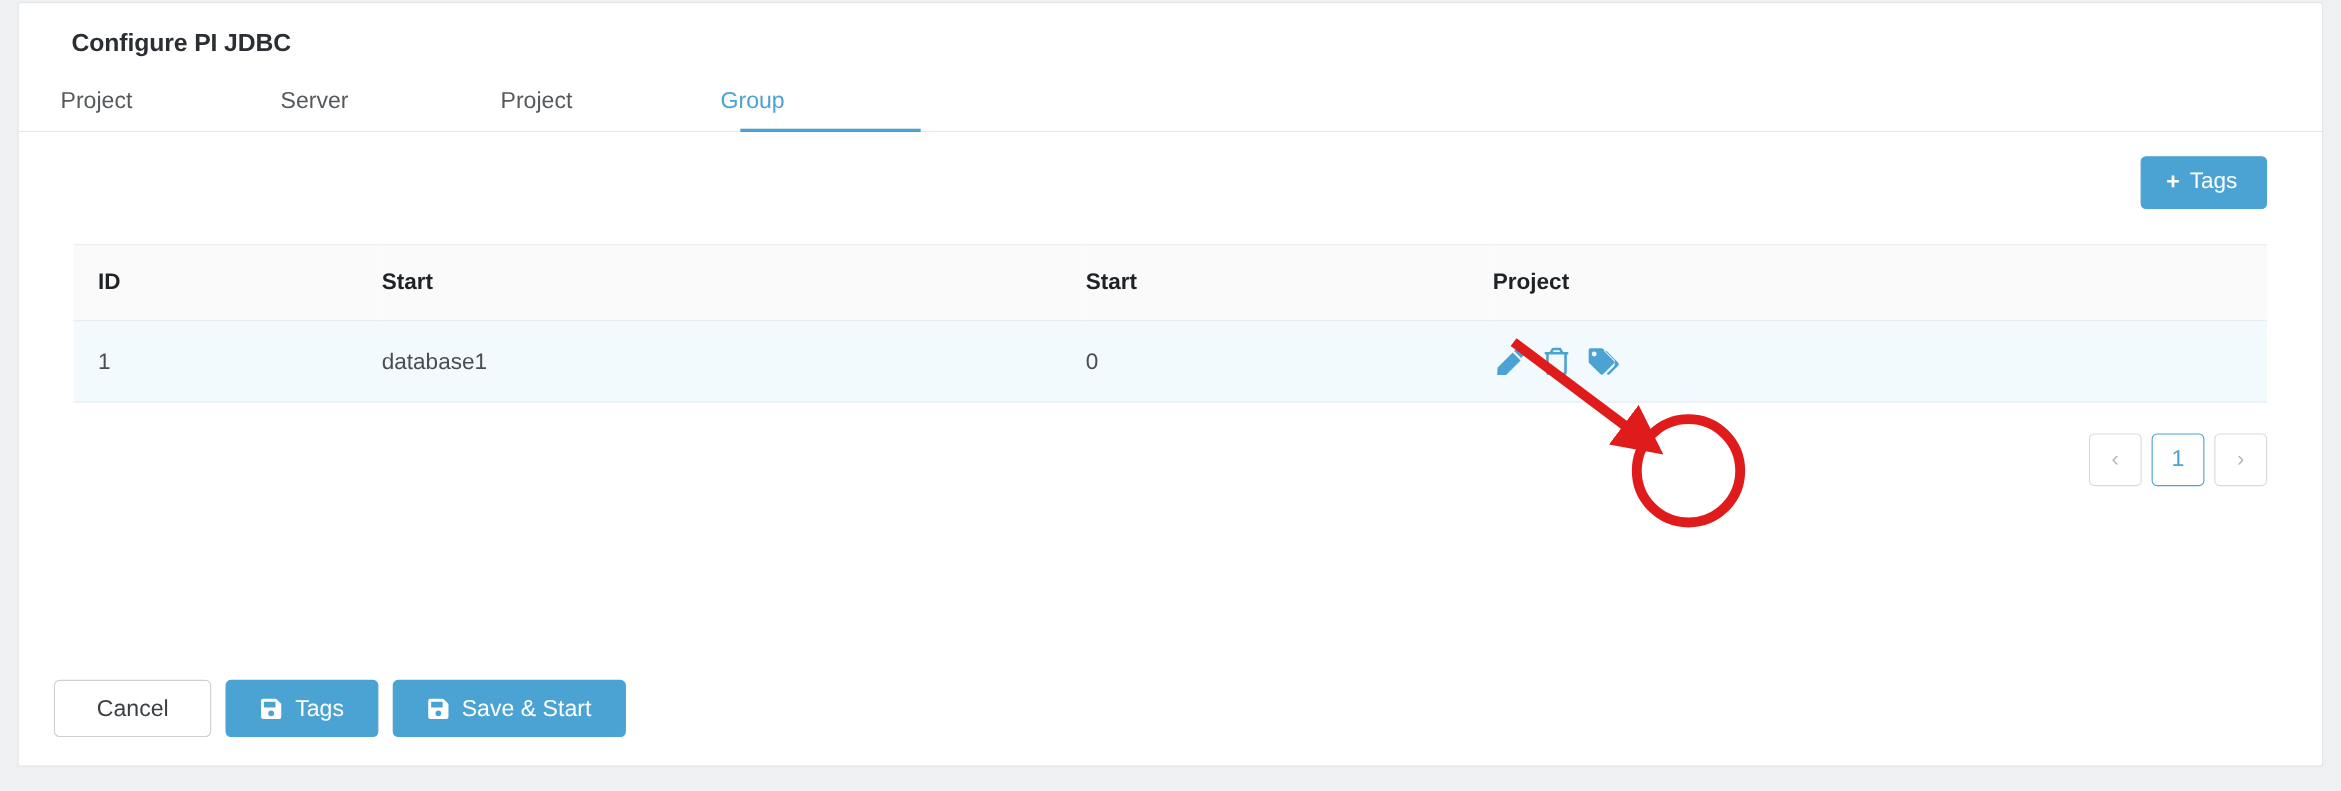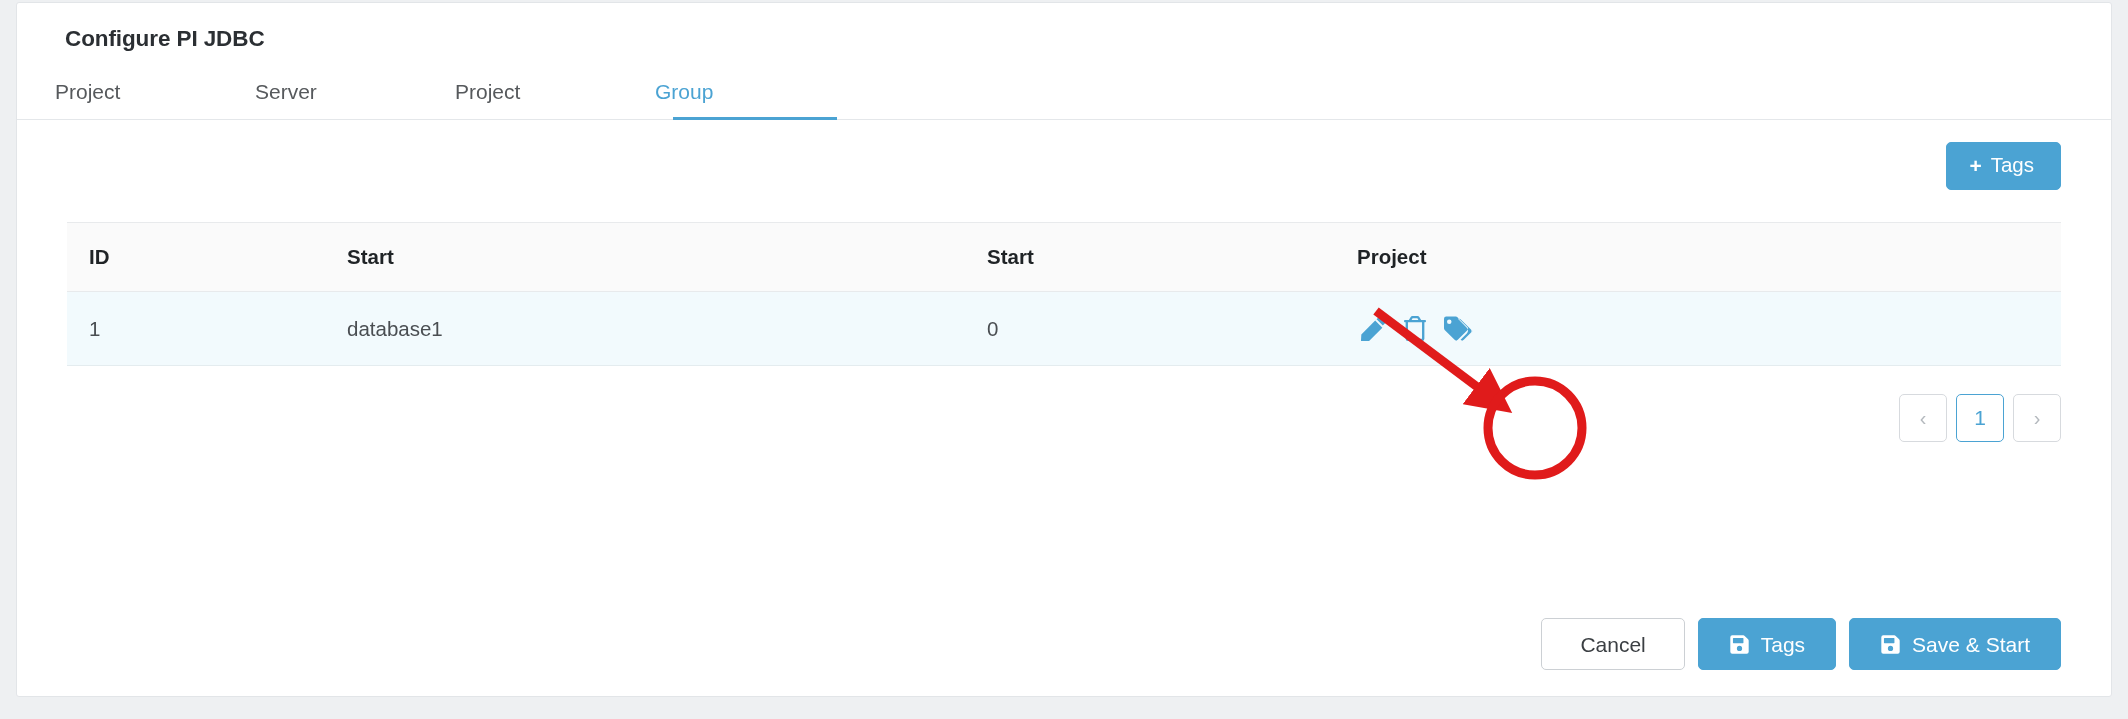--- a/index.html
+++ b/index.html
@@ -223,21 +223,21 @@
 
   .page-btn .chev {
     font-size: 20px;
     line-height: 1;
     color: #b3b8bd;
   }
 
   
   .card-footer {
     display: flex;
-    justify-content: flex-end;
+    justify-content: flex-start;
     align-items: center;
     gap: 13px;
     padding: 0 50px 26px 32px;
   }
 
   .btn-footer {
     padding: 14px 30px;
     font-size: 21px;
     min-height: 52px;
   }

